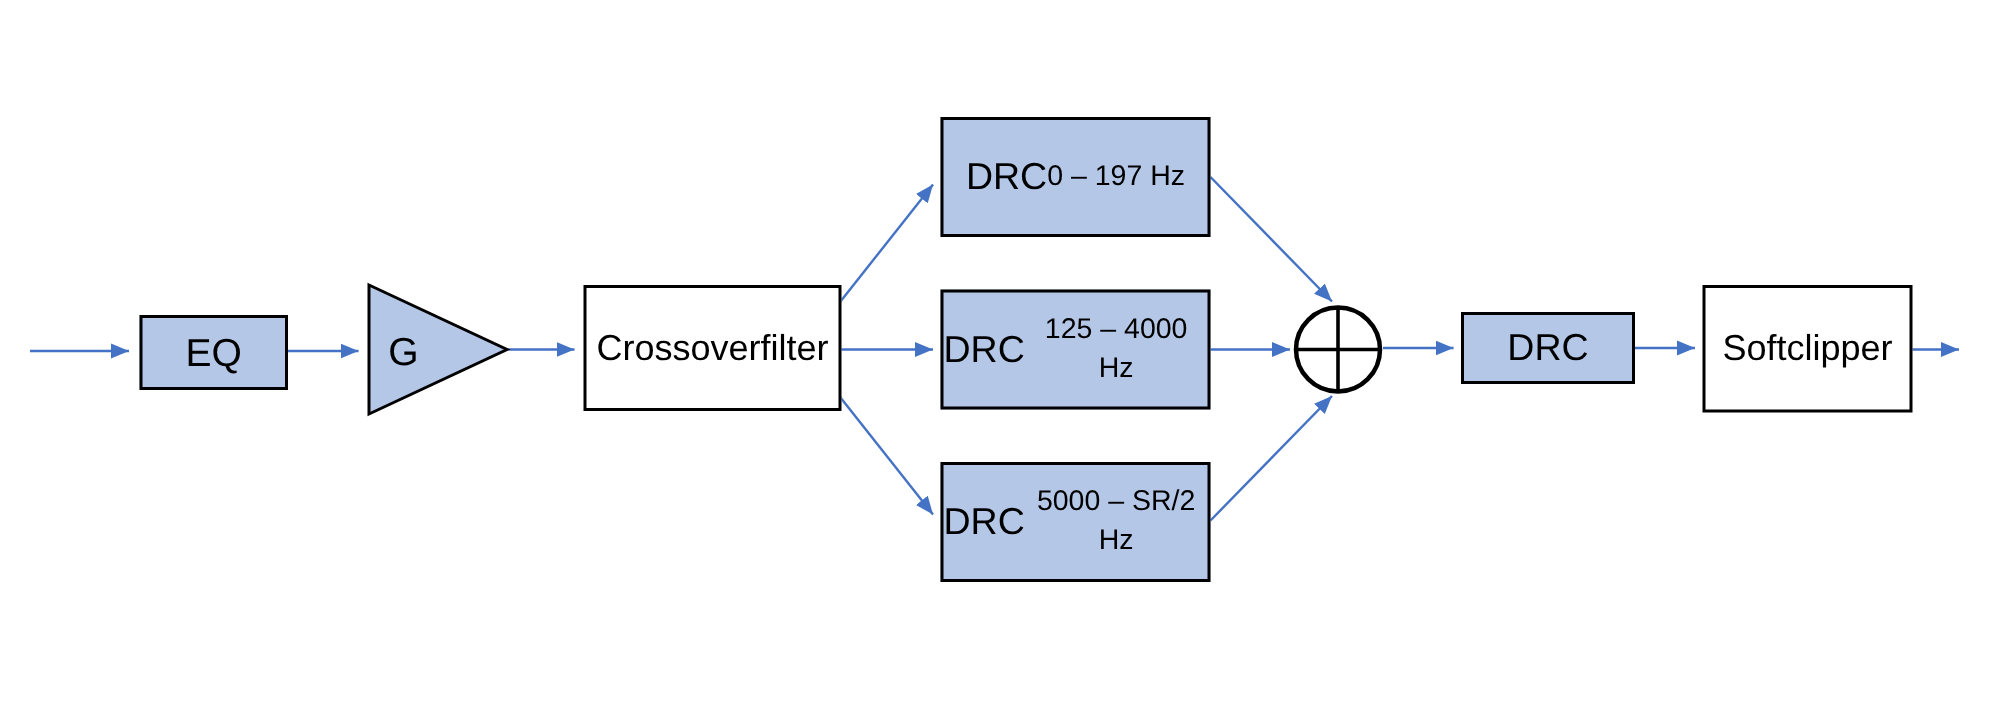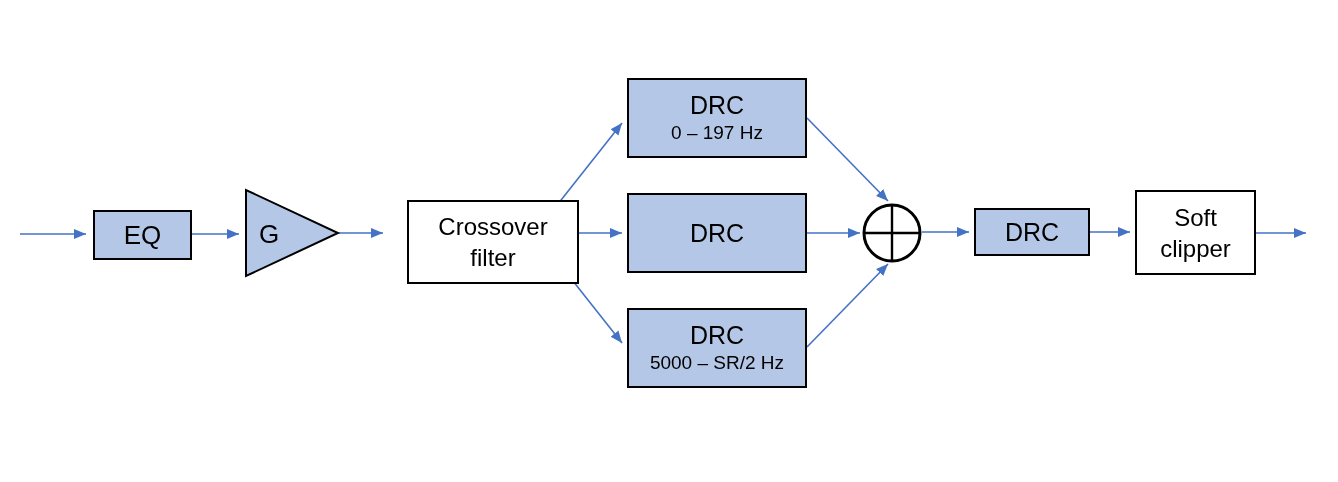--- a/index.html
+++ b/index.html
@@ -21,21 +21,21 @@
   .layer{position:absolute;left:0;top:0;width:1338px;height:482px;}
   .conn{stroke:var(--arrow);stroke-width:1.6;fill:none;}
   .arrowhead{fill:var(--arrow);}
   .tri{fill:var(--fill);stroke:var(--border);stroke-width:2;}
   .sum-circle{fill:var(--white);stroke:var(--border);stroke-width:3;}
   .sum-cross{stroke:var(--border);stroke-width:2.4;}
   .box{
     position:absolute;box-sizing:border-box;
     border:2px solid var(--border);
     background:var(--fill);
-    display:flex;flex-direction:column;
+    display:flex;flex-direction:row;
     align-items:center;justify-content:center;
     text-align:center;
   }
   .box.white{background:var(--white);}
   .label-lg{font-size:25px;line-height:30px;}
   .label-md{font-size:24px;line-height:31px;}
   .label-eq{font-size:26px;line-height:30px;}
   .sub{font-size:19px;line-height:26px;}
   .gain-label{
     position:absolute;left:248px;top:218px;width:42px;height:32px;
@@ -79,41 +79,42 @@
       <line class="sum-cross" x1="864" y1="233" x2="920" y2="233"></line>
     </g>
   </svg>
 
   <div class="box" style="left:93px;top:210px;width:99px;height:50px;">
     <span class="label-eq">EQ</span>
   </div>
 
   <div class="gain-label">G</div>
 
-  <div class="box white" style="left:389px;top:200px;width:172px;height:84px;margin-left:18px;">
+  <div class="box white" style="left:389px;top:190px;width:172px;height:84px;">
     <span class="label-md">Crossover</span>
     <span class="label-md">filter</span>
   </div>
 
   <div class="box" style="left:627px;top:78px;width:180px;height:80px;">
     <span class="label-lg">DRC</span>
     <span class="sub">0 – 197 Hz</span>
   </div>
 
   <div class="box" style="left:627px;top:193px;width:180px;height:80px;">
     <span class="label-lg">DRC</span>
+    <span class="sub">125 – 4000 Hz</span>
   </div>
 
   <div class="box" style="left:627px;top:308px;width:180px;height:80px;">
     <span class="label-lg">DRC</span>
     <span class="sub">5000 – SR/2 Hz</span>
   </div>
 
   <div class="box" style="left:974px;top:208px;width:116px;height:48px;">
     <span class="label-lg">DRC</span>
   </div>
 
-  <div class="box white" style="left:1135px;top:190px;width:121px;height:85px;text-align:right;">
+  <div class="box white" style="left:1135px;top:190px;width:140px;height:85px;text-align:right;">
     <span class="label-md">Soft</span>
     <span class="label-md">clipper</span>
   </div>
 
 </div>
 
 </body></html>

